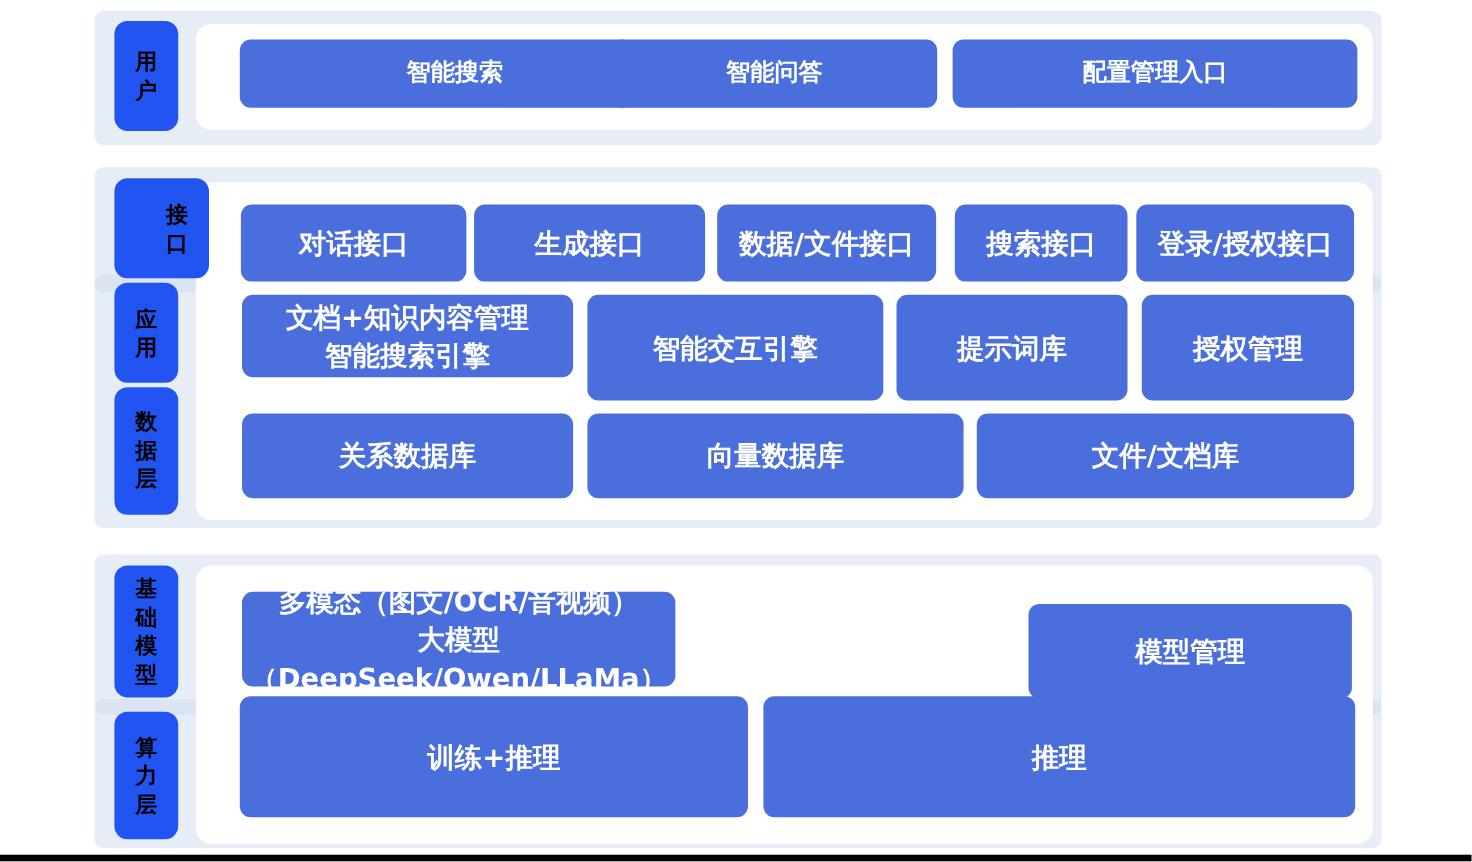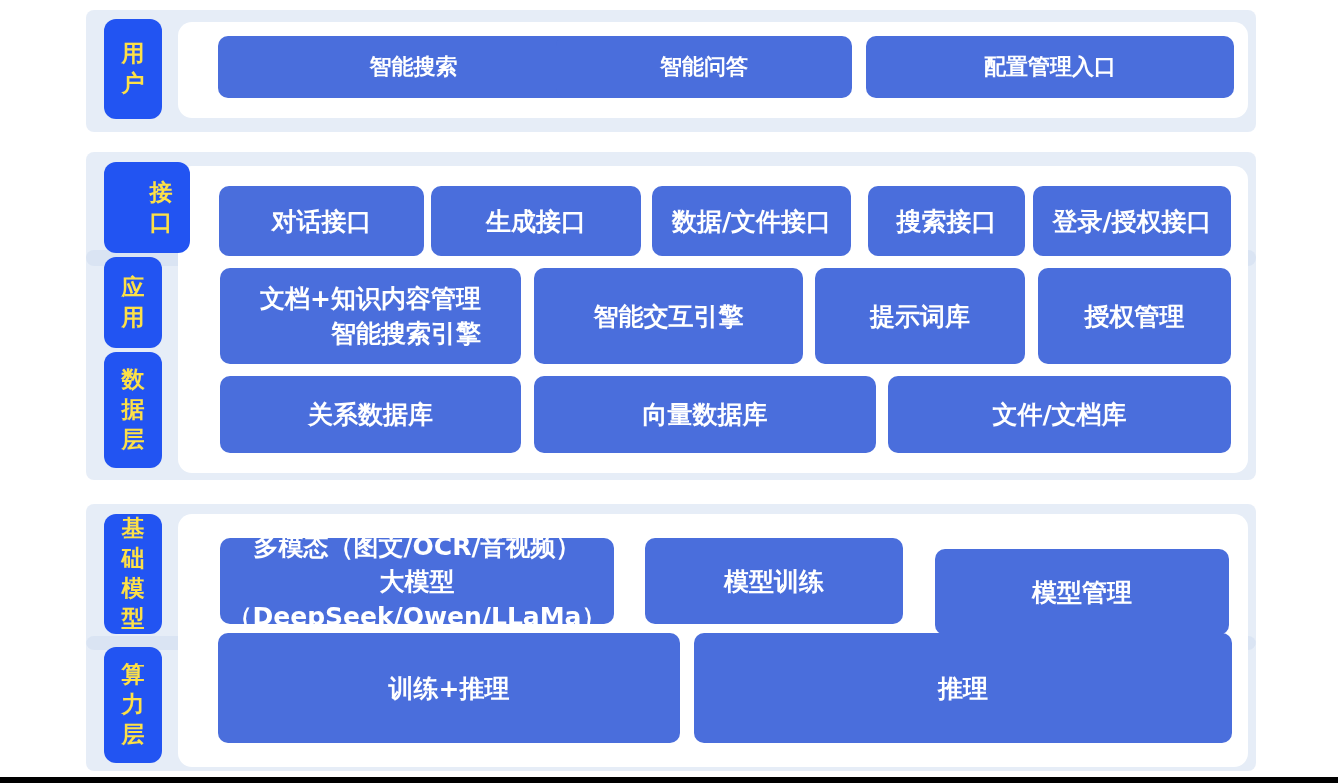--- a/index.html
+++ b/index.html
@@ -21,23 +21,23 @@
     background: #ffffff;
     border-radius: 14px;
   }
   .vlabel {
     position: absolute;
     background: #2254f2;
     border-radius: 12px;
     display: flex;
     align-items: center;
     justify-content: center;
-    color: #fde047;
+    color: #000000;
     font-weight: bold;
-    font-size: 23px;
+    font-size: 20px;
   }
   .vlabel span {
     display: block;
     width: 26px;
     word-break: break-all;
     line-height: 1.3;
     text-align: center;
   }
   .box {
     position: absolute;
@@ -98,33 +98,32 @@
   <div class="box lg" style="left:218px; top:36px; width:325px; height:62px;padding-left:33px;">智能搜索</div>
   <div class="box lg" style="left:556px; top:36px; width:296px; height:62px;">智能问答</div>
   <div class="box lg" style="left:866px; top:36px; width:368px; height:62px;">配置管理入口</div>
 
   <div class="box" style="left:219px;  top:186px; width:205px; height:70px;">对话接口</div>
   <div class="box" style="left:431px;  top:186px; width:210px; height:70px;">生成接口</div>
   <div class="box" style="left:652px;  top:186px; width:199px; height:70px;">数据/文件接口</div>
   <div class="box" style="left:868px;  top:186px; width:157px; height:70px;">搜索接口</div>
   <div class="box" style="left:1033px; top:186px; width:198px; height:70px;">登录/授权接口</div>
 
-  <div class="box" style="left:220px;  top:268px; width:301px; height:96px;text-align:right;">文档+知识内容管理
+  <div class="box" style="left:220px;  top:268px; width:301px; height:75px;">文档+知识内容管理
 智能搜索引擎</div>
   <div class="box" style="left:534px;  top:268px; width:269px; height:96px;">智能交互引擎</div>
   <div class="box" style="left:815px;  top:268px; width:210px; height:96px;">提示词库</div>
   <div class="box" style="left:1038px; top:268px; width:193px; height:96px;">授权管理</div>
 
   <div class="box" style="left:220px; top:376px; width:301px; height:77px;">关系数据库</div>
   <div class="box" style="left:534px; top:376px; width:342px; height:77px;">向量数据库</div>
   <div class="box" style="left:888px; top:376px; width:343px; height:77px;">文件/文档库</div>
 
   <div class="box" style="left:220px; top:538px; width:394px; height:86px;">多模态（图文/OCR/音视频）
 大模型（DeepSeek/Qwen/LLaMa）</div>
-  <div class="box" style="left:645px; top:538px; width:258px; height:86px;">模型训练</div>
   <div class="box" style="left:935px; top:538px; width:294px; height:86px;margin-top:11px;">模型管理</div>
 
   <div class="box" style="left:218px; top:633px; width:462px; height:110px;">训练+推理</div>
   <div class="box" style="left:694px; top:633px; width:538px; height:110px;">推理</div>
 
   <div class="bottom-bar"></div>
 
 </div>
 
 </body></html>

